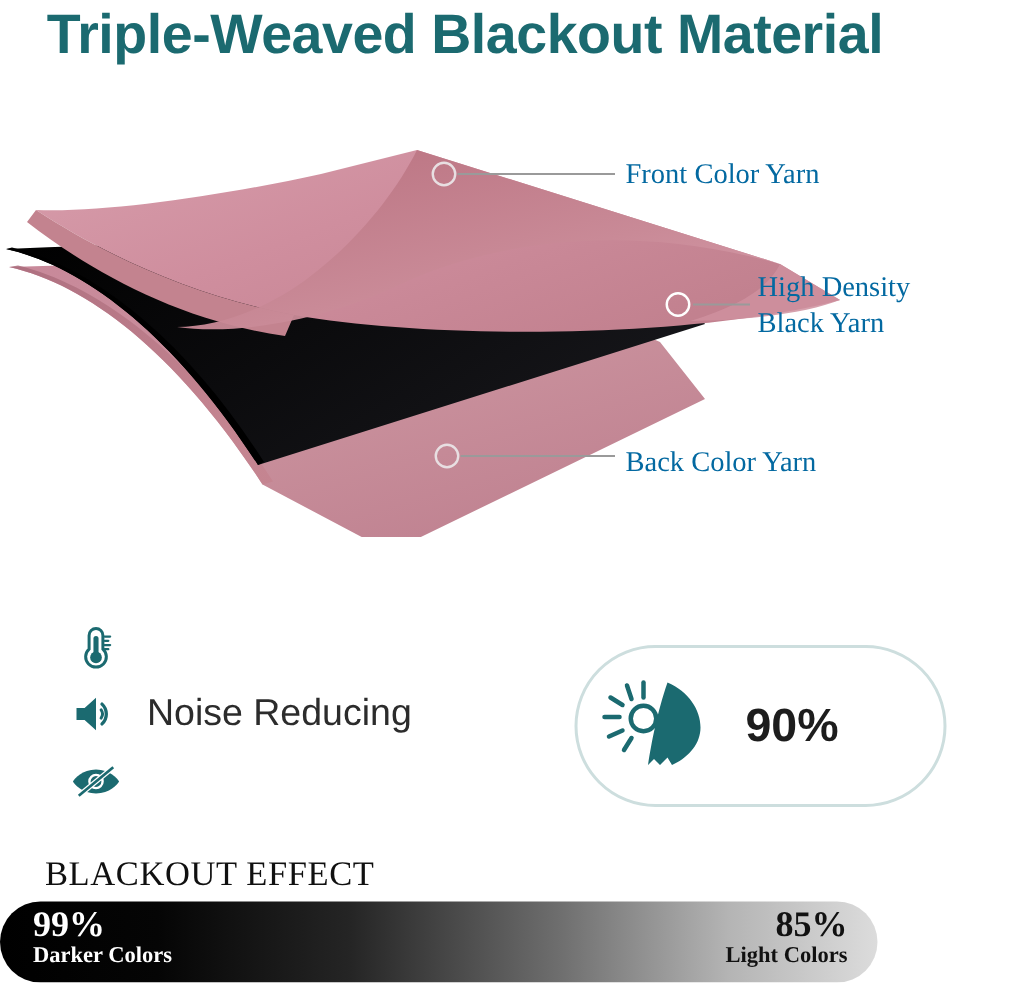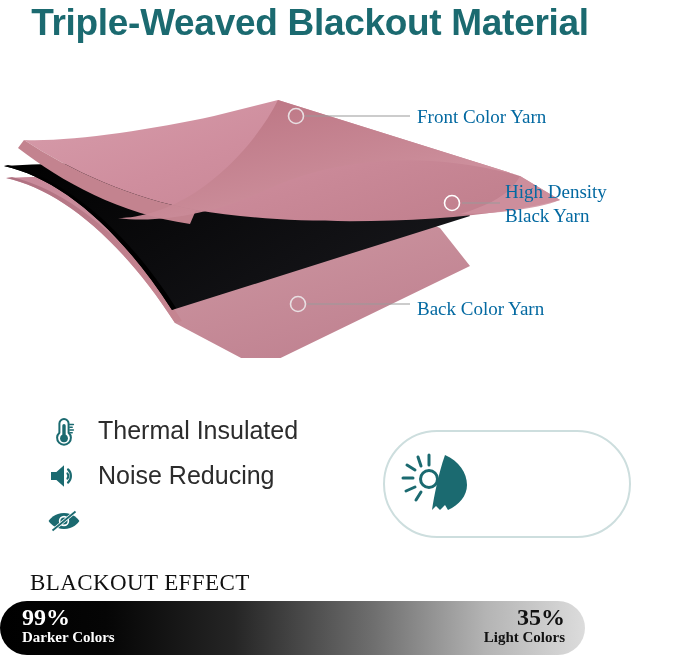--- a/index.html
+++ b/index.html
@@ -245,21 +245,20 @@
         <rect x="13.3" y="9" width="3.4" height="12.4" rx="1.7" fill="#1b6a70"></rect>
         <circle cx="15" cy="23.3" r="3.9" fill="#1b6a70"></circle>
         <g stroke="#1b6a70" stroke-width="1.5" stroke-linecap="round">
           <line x1="20.8" y1="9.4" x2="24.4" y2="9.4"></line>
           <line x1="20.8" y1="12.2" x2="23.2" y2="12.2"></line>
           <line x1="20.8" y1="15.0" x2="24.4" y2="15.0"></line>
           <line x1="20.8" y1="17.8" x2="23.2" y2="17.8"></line>
         </g>
       </svg>
     </span>
-    <span class="feature-label">Thermal Insulated</span>
   </div>
 
   <div class="feature-row">
     <span class="feature-icon">
       <svg width="32" height="28" viewBox="0 0 32 28" xmlns="http://www.w3.org/2000/svg">
         <path d="M3 10 h5.4 L16 3.2 v21.6 L8.4 18 H3 z" fill="#1b6a70"></path>
         <path d="M20 7.4 a9 9 0 0 1 0 13.2" fill="none" stroke="#1b6a70" stroke-width="2.2" stroke-linecap="round"></path>
         <path d="M19.4 11.3 a4.6 4.6 0 0 1 0 5.4" fill="none" stroke="#1b6a70" stroke-width="2" stroke-linecap="round"></path>
       </svg>
     </span>
@@ -289,28 +288,28 @@
         <line x1="17" y1="6" x2="20" y2="15"></line>
         <line x1="15" y1="49" x2="20" y2="41"></line>
         <line x1="28" y1="4" x2="28" y2="14"></line>
       </g>
       <circle cx="28" cy="28" r="8.5" fill="none" stroke="#1b6a70" stroke-width="3"></circle>
       <path d="M44 4 C 58 10 66 22 66 34 C 66 45 58 54 47 59 L 44 54 L 39 59 L 35 55 L 31 59
                C 33 46 37 24 44 4 z" fill="#1b6a70"></path>
     </svg>
   </span>
   <span class="badge-text">
-    <br>
+    <span class="badge-pct">90%</span><br>
   </span>
 </div>
 
 <div class="effect-title">BLACKOUT EFFECT</div>
 
 <div class="gradient-bar">
   <div class="bar-left">
     <span class="bar-pct">99%</span>
     <span class="bar-sub">Darker Colors</span>
   </div>
   <div class="bar-right">
-    <span class="bar-pct">35%</span>
+    <span class="bar-pct">85%</span>
     <span class="bar-sub">Light Colors</span>
   </div>
 </div>
 
 </body></html>

